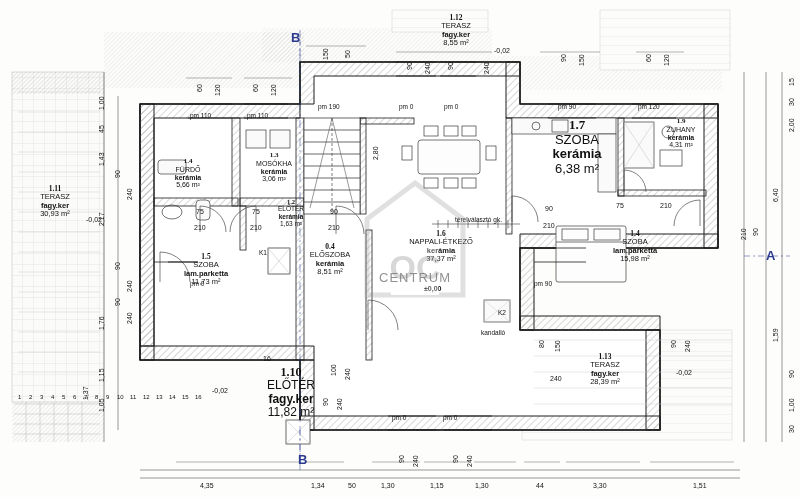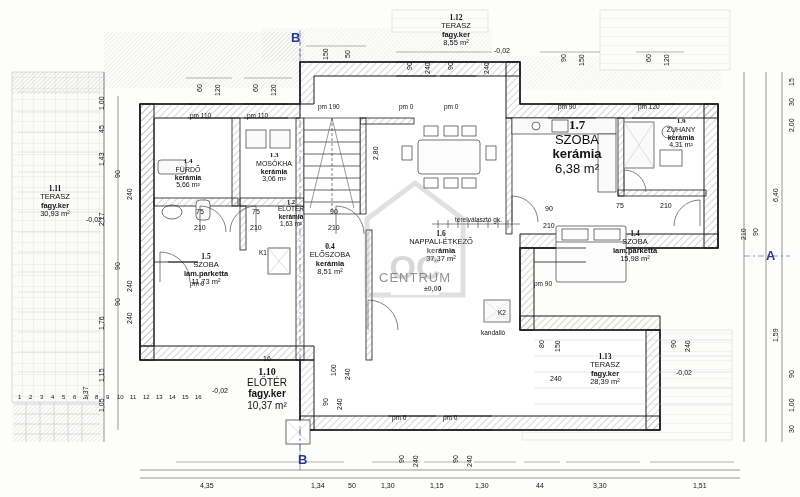--- a/index.html
+++ b/index.html
@@ -272,25 +272,25 @@
     <div class="nm">NAPPALI-ÉTKEZŐ</div>
     <div class="mat">kerámia</div>
     <div class="ar">37,37 m²</div>
   </div>
   <div class="room" style="left:597px;top:230px;width:76px;font-size:7.5px;">
     <div class="num">1.4</div>
     <div class="nm">SZOBA</div>
     <div class="mat">lam.parketta</div>
     <div class="ar">15,98 m²</div>
   </div>
-  <div class="room" style="left:234px;top:366px;width:66px;font-size:10px;">
+  <div class="room" style="left:258px;top:366px;width:66px;font-size:12px;">
     <div class="num">1.10</div>
     <div class="nm">ELŐTÉR</div>
     <div class="mat">fagy.ker</div>
-    <div class="ar">10,37 m²</div>
+    <div class="ar">11,82 m²</div>
   </div>
   <div class="room" style="left:570px;top:353px;width:70px;font-size:7.5px;">
     <div class="num">1.13</div>
     <div class="nm">TERASZ</div>
     <div class="mat">fagy.ker</div>
     <div class="ar">28,39 m²</div>
   </div>
 
   <div class="lbl" style="left:455px;top:216px;font-size:6.5px;">térelválasztó gk.</div>
   <div class="lbl" style="left:481px;top:329px;font-size:6.5px;">kandalló</div>

